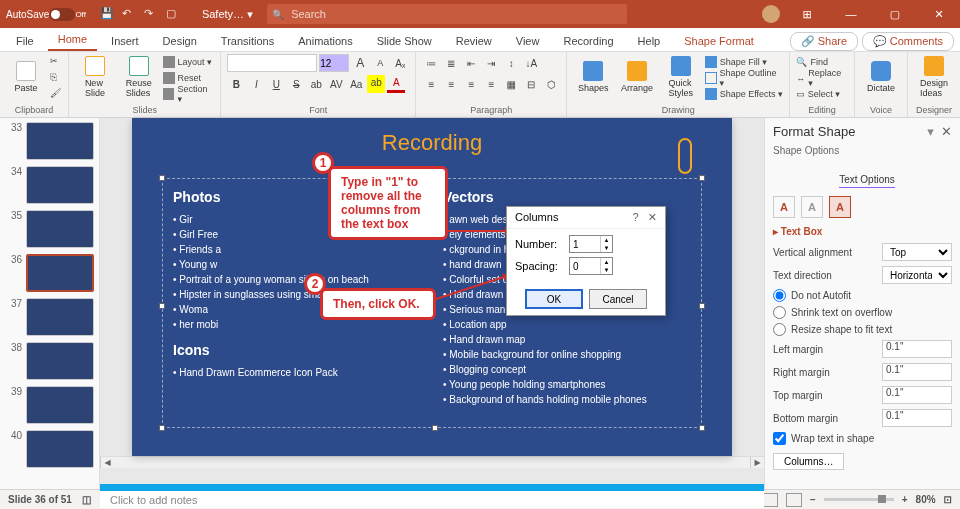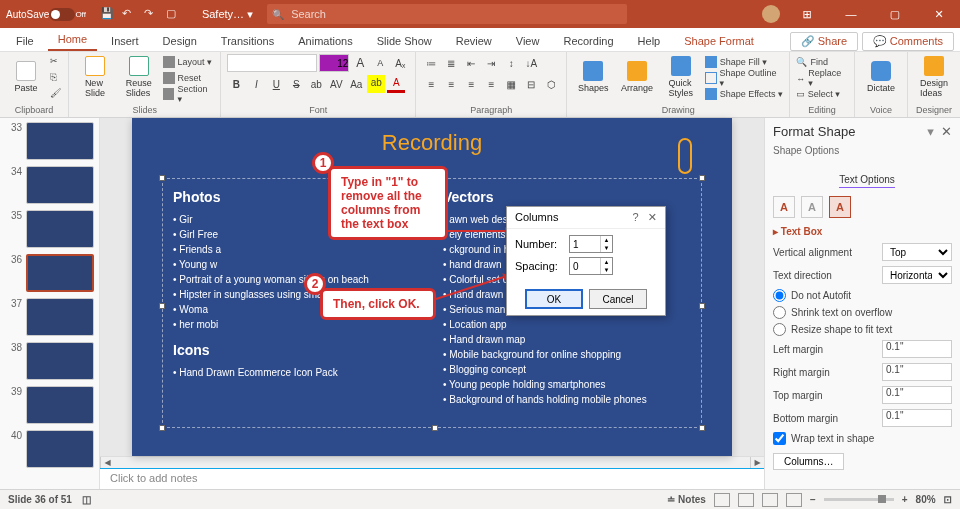--- a/index.html
+++ b/index.html
@@ -18,35 +18,35 @@
 .titlebar .right { margin-left: auto; display: flex; align-items: center; gap: 10px; padding-right: 4px; }
 .titlebar .avatar { width: 18px; height: 18px; border-radius: 50%; background: #d4a574; }
 .titlebar .winbtn { width: 34px; height: 28px; display: flex; align-items: center; justify-content: center; color: #fff; font-size: 11px; }
 
 
 .tabs { height: 24px; background: #fff; display: flex; align-items: flex-end; border-bottom: 1px solid #e0e0e0; padding: 0 6px; gap: 4px; }
 .tab { padding: 4px 10px; font-size: 11px; color: #444; cursor: pointer; }
 .tab.active { color: #b7472a; border-bottom: 2px solid #b7472a; }
 .tab.contextual { color: #b7472a; }
 .tabs .right-btns { margin-left: auto; display: flex; gap: 4px; }
-.tabs .sharebtn { border: 1px solid #ccc; padding: 2px 10px; font-size: 11px; color: #b7472a; border-radius: 2px; }
+.tabs .sharebtn { border: 1px solid #ccc; padding: 2px 10px; font-size: 11px; color: #b7472a; border-radius: 8px; }
 
 
 .ribbon { height: 66px; background: #f3f2f1; border-bottom: 1px solid #d4d4d4; display: flex; }
 .group { border-right: 1px solid #dcdcdc; padding: 2px 6px; display: flex; flex-direction: column; justify-content: space-between; }
 .group-label { text-align: center; font-size: 9px; color: #666; padding-top: 2px; }
 .group-content { display: flex; align-items: flex-start; gap: 4px; height: 48px; }
 .bigbtn { display: flex; flex-direction: column; align-items: center; justify-content: center; width: 40px; height: 46px; font-size: 9px; color: #333; gap: 2px; }
 .bigbtn .icon { width: 20px; height: 20px; background: #c85a3e; border-radius: 2px; }
 .smallbtns { display: flex; flex-direction: column; gap: 1px; font-size: 9px; color: #444; }
 .smallbtns > div { display: flex; align-items: center; gap: 3px; height: 15px; }
 .miniicon { width: 12px; height: 12px; background: #888; display: inline-block; }
 .fontrow { display: flex; align-items: center; gap: 2px; }
 .fontsel { width: 90px; height: 18px; border: 1px solid #ccc; background: #fff; font-size: 10px; padding: 0 3px; }
-.sizesel { width: 30px; height: 18px; border: 1px solid #ccc; background: #a21caf; font-size: 10px; text-align: right; }
+.sizesel { width: 30px; height: 18px; border: 1px solid #ccc; background: #c4b5fd; font-size: 10px; text-align: left; }
 .fmtbtn { width: 18px; height: 18px; display: inline-flex; align-items: center; justify-content: center; font-size: 10px; color: #444; }
 
 
 .workarea { display: flex; height: calc(100% - 28px - 24px - 66px - 20px); }
 .thumbrail { width: 100px; background: #f9f9f9; border-right: 1px solid #e0e0e0; overflow-y: auto; padding: 4px; }
 .thumb { display: flex; gap: 4px; margin-bottom: 6px; }
 .thumb .num { width: 18px; text-align: right; font-size: 10px; color: #666; }
 .thumb .mini { width: 68px; height: 38px; background: #2d4373; border: 1px solid #ccc; border-radius: 2px; }
 .thumb.sel .mini { border: 2px solid #b7472a; }
 
@@ -55,21 +55,21 @@
 .slide { width: 600px; height: 338px; background: #2d4a8a; position: relative; color: #fff; box-shadow: 0 2px 8px rgba(0,0,0,0.2); }
 .slide-title { color: #f5a623; font-size: 22px; font-weight: 300; text-align: center; padding: 12px 0 6px; }
 .slide-textbox { position: absolute; left: 30px; top: 60px; width: 540px; height: 250px; border: 1px dashed rgba(255,255,255,0.5); }
 .slide-col { position: absolute; font-size: 10px; line-height: 1.5; }
 .slide-col.left { left: 10px; top: 4px; width: 200px; }
 .slide-col.right { left: 280px; top: 4px; width: 260px; }
 .slide-col .h { font-size: 14px; font-weight: 600; color: #fff; margin: 4px 0; }
 .slide-col .item::before { content: "• "; }
 .paperclip { position: absolute; right: 40px; top: 20px; width: 14px; height: 36px; border: 2px solid #f5a623; border-radius: 7px; }
 .handle { position: absolute; width: 6px; height: 6px; background: #fff; border: 1px solid #666; }
-.notes { height: 24px; background: #fff; border-top: 1px solid #0ea5e9; padding: 3px 10px; color: #888; font-size: 11px; }
+.notes { height: 24px; background: #fff; border-top: 7px solid #0ea5e9; padding: 3px 10px; color: #888; font-size: 11px; margin-top: 16px; }
 .hscroll { height: 12px; background: #f0f0f0; border-top: 1px solid #ddd; display: flex; }
 .hscroll .track { flex: 1; position: relative; }
 .hscroll .sbtn { width: 14px; border-left: 1px solid #ccc; text-align: center; font-size: 8px; color: #666; line-height: 12px; }
 
 
 .callout-badge { position: absolute; width: 22px; height: 22px; background: #fff; border: 3px solid #d32f2f; border-radius: 50%; color: #d32f2f; font-weight: bold; font-size: 12px; display: flex; align-items: center; justify-content: center; z-index: 20; }
 .callout-box { position: absolute; background: #fff; border: 3px solid #d32f2f; border-radius: 6px; padding: 6px 10px; color: #d32f2f; font-weight: bold; font-size: 12px; z-index: 19; }
 .callout-arrow { position: absolute; height: 2px; background: #d32f2f; z-index: 18; }
 .callout-arrow::after { content: ""; position: absolute; right: -1px; top: -3px; border-left: 6px solid #d32f2f; border-top: 4px solid transparent; border-bottom: 4px solid transparent; }
 

